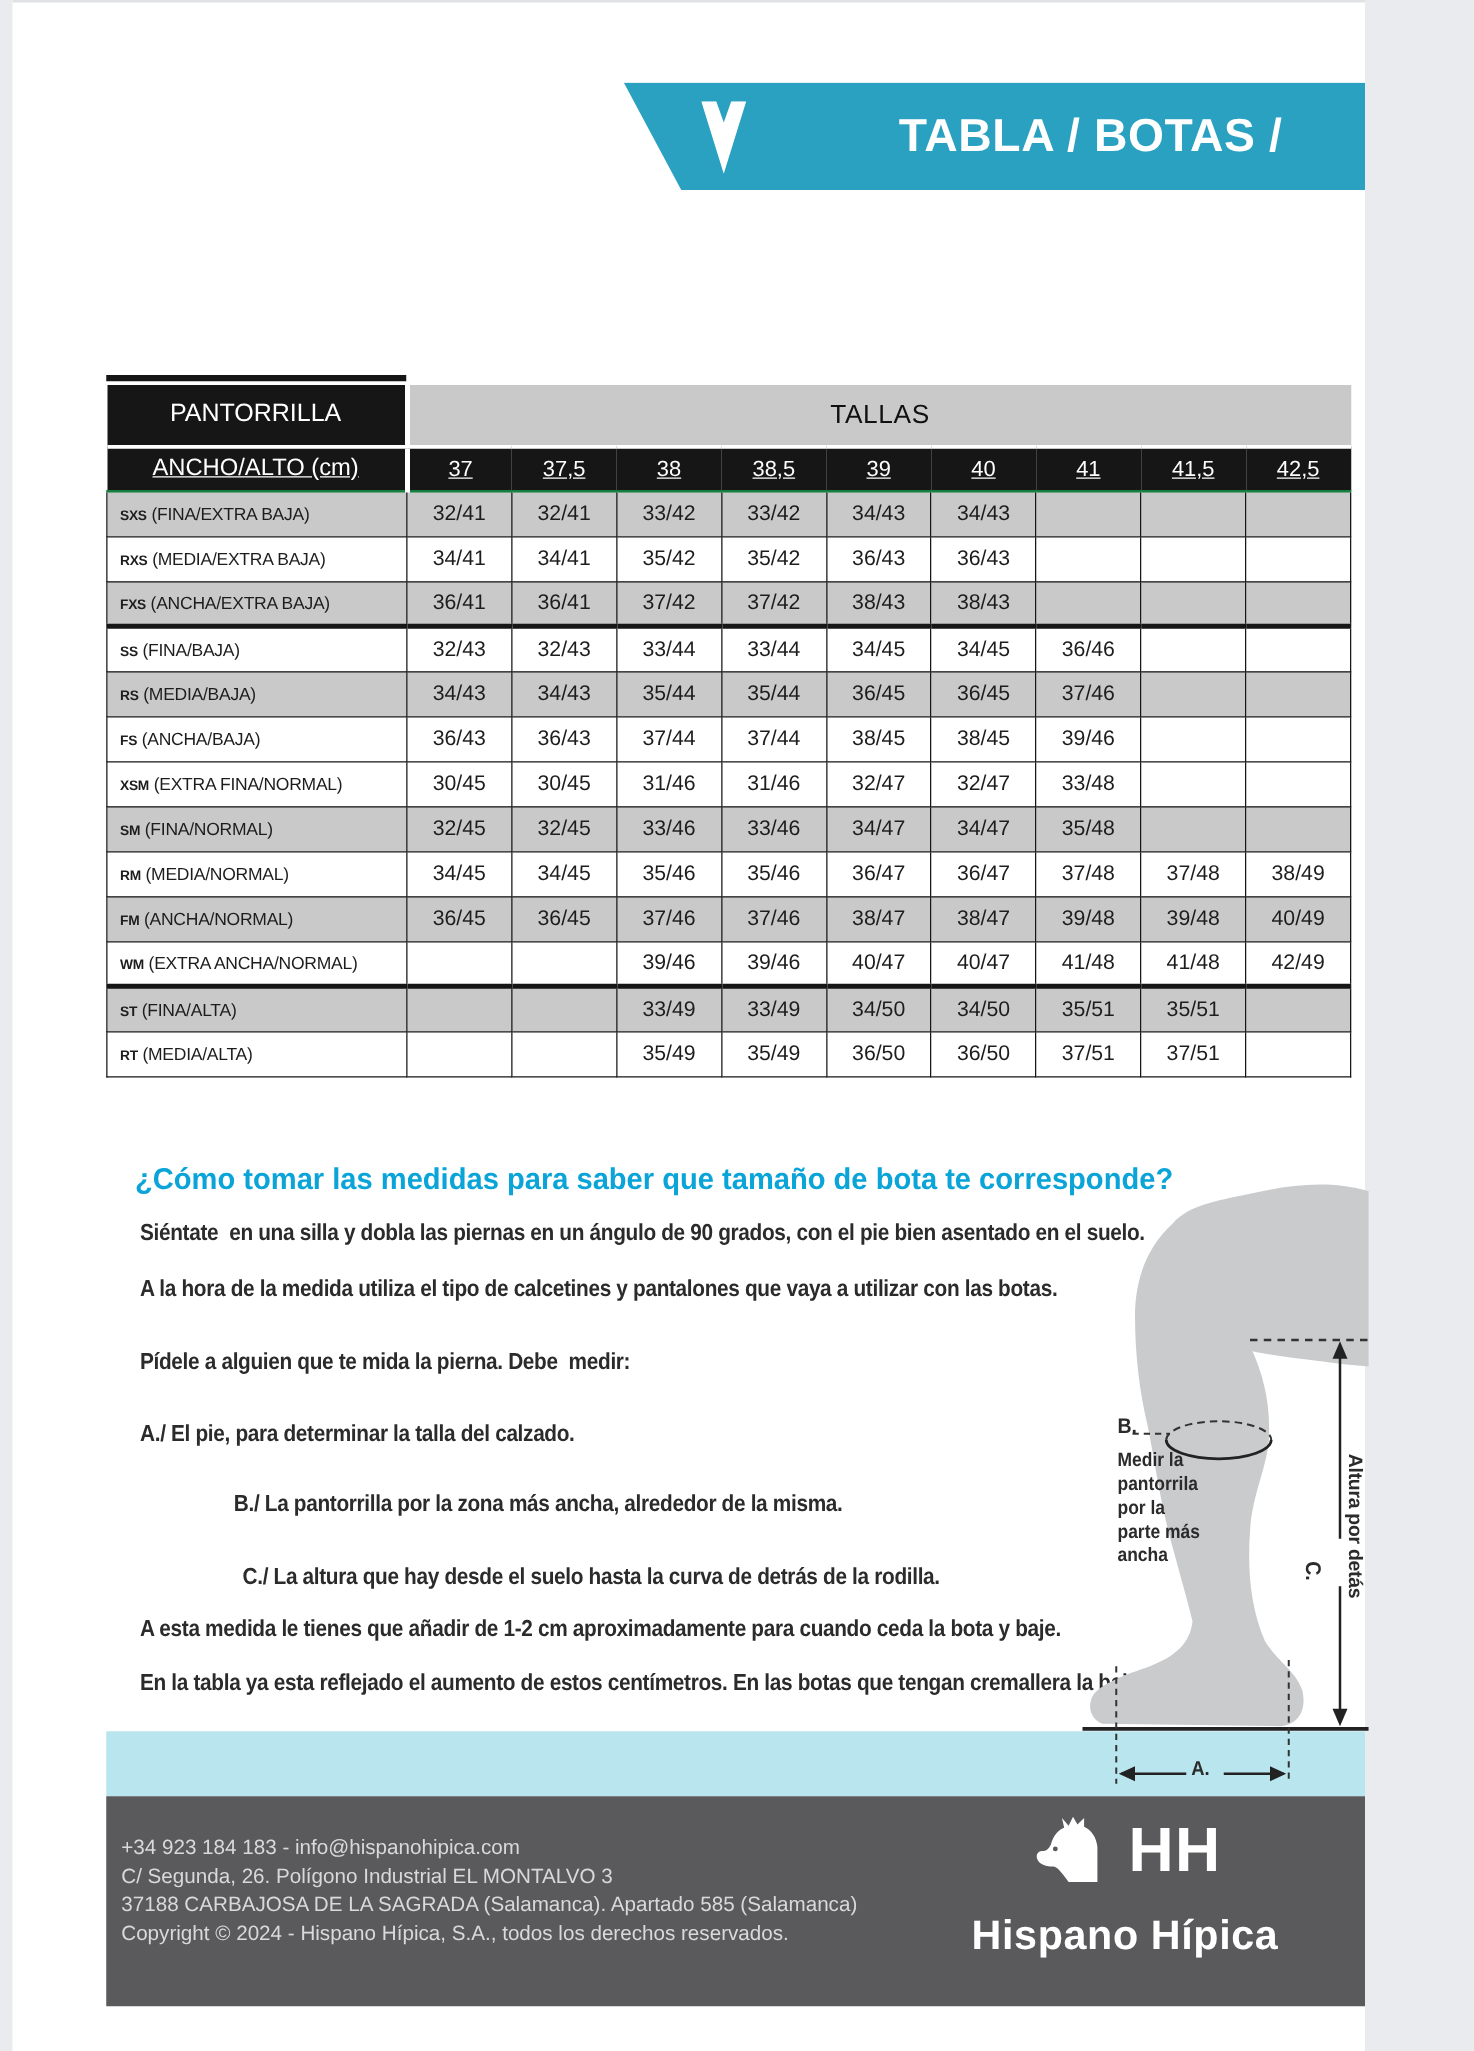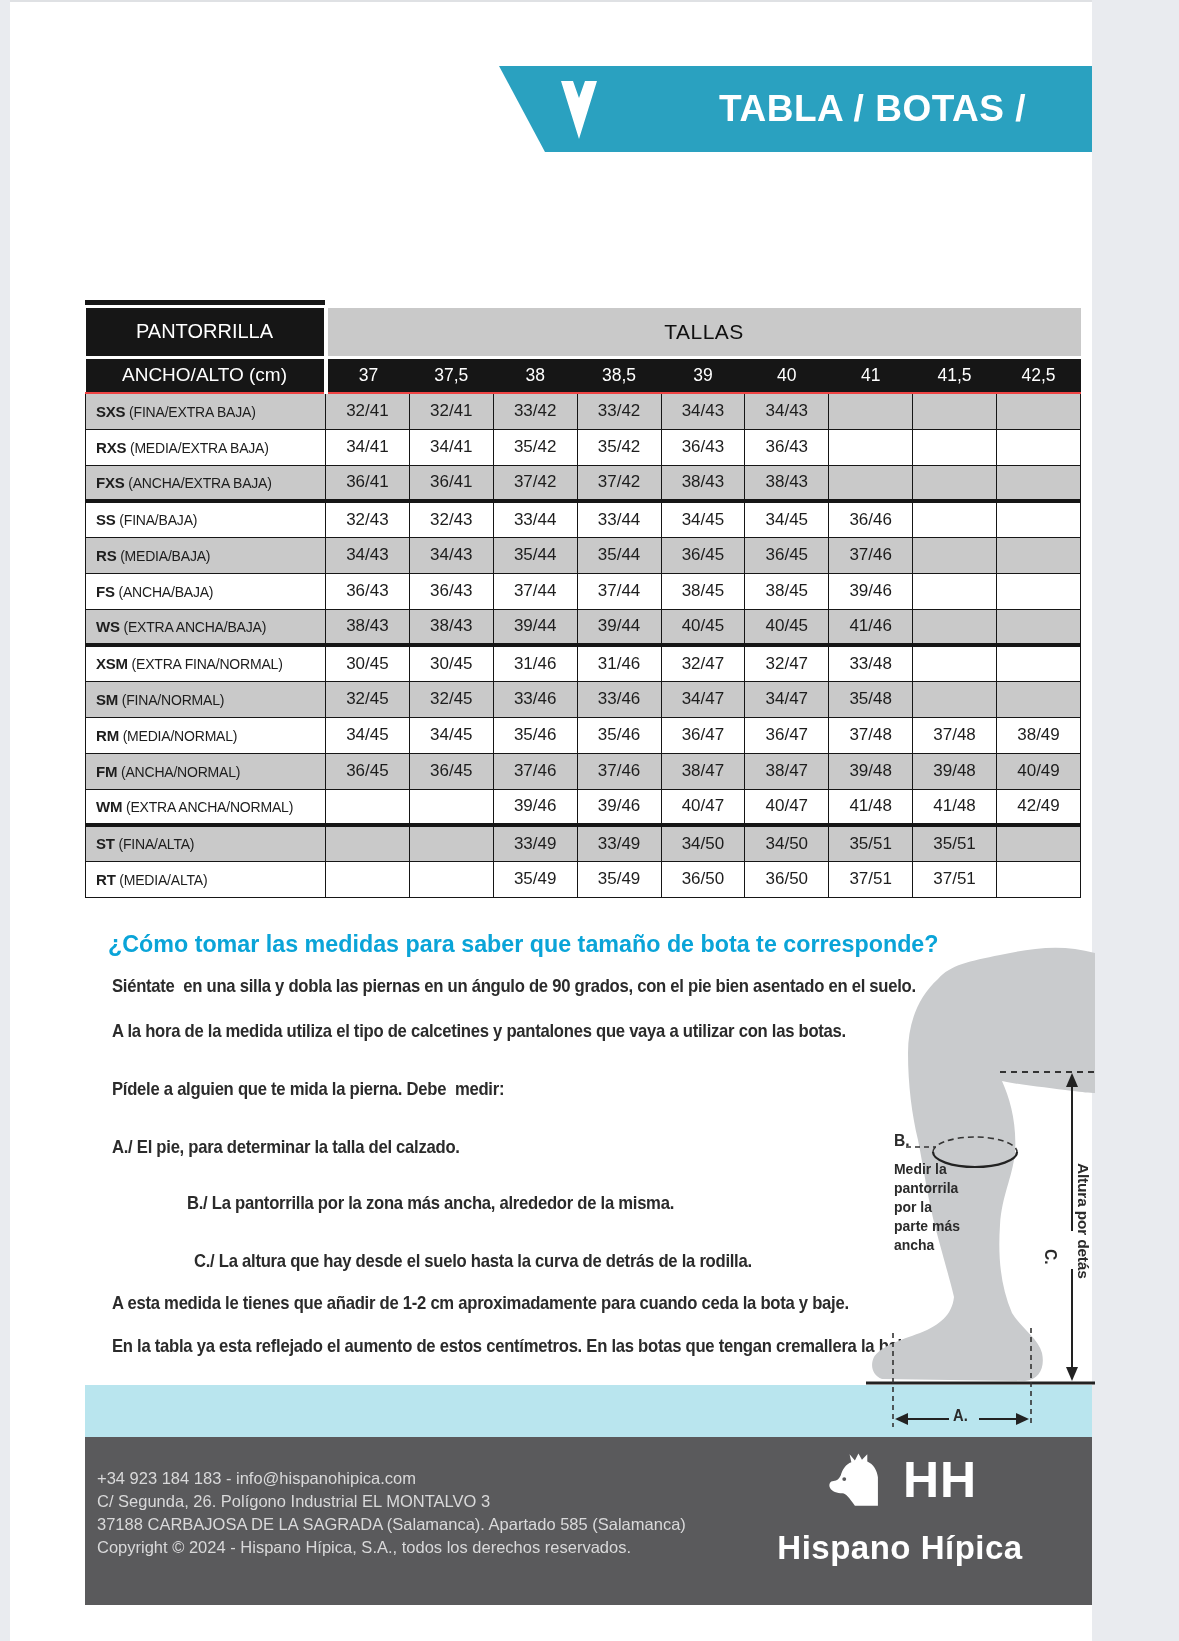--- a/index.html
+++ b/index.html
@@ -24,26 +24,26 @@
     font-weight:bold;font-size:26px;line-height:29px;letter-spacing:.2px;}
 
   
   .top-bar{position:absolute;left:85px;top:300px;width:240px;height:5px;background:var(--ink);}
   table.sizes{position:absolute;left:85px;top:308px;width:996px;border-collapse:collapse;table-layout:fixed;}
   table.sizes td{vertical-align:middle;}
   thead td{background:var(--ink);color:#fff;text-align:center;}
   td.corner{width:240px;border-right:4px solid #fff;font-size:20px;}
   tr.hrow1 td{height:49px;border-bottom:3px solid #fff;}
   tr.hrow1 td.tallas{background:var(--row-gray);color:#101010;font-weight:normal;font-size:21px;letter-spacing:.5px;}
-  tr.hrow2 td{height:36px;font-size:17.5px;border-bottom:2px solid #ef4444;}
+  tr.hrow2 td{height:36px;font-size:17.5px;border-bottom:2px solid #15803d;text-decoration:underline;}
   tr.hrow2 td.corner{font-size:19px;}
   tbody tr{height:36px;}
   tbody td{border:1px solid var(--ink);font-size:17px;color:#1d1d1d;text-align:center;}
   tbody td.row-label{text-align:left;padding-left:10px;font-size:14px;letter-spacing:-.2px;white-space:nowrap;}
-  tbody td.row-label b{font-size:15px;}
+  tbody td.row-label b{font-size:11px;}
   tbody tr.shaded td{background:var(--row-gray);}
   tbody tr.group-end td{border-bottom:4px solid var(--ink);}
 
   
   .howto-heading{position:absolute;left:108px;top:930px;color:var(--heading);font-weight:bold;font-size:24px;
     transform:scaleX(.97);transform-origin:left;}
   .para{position:absolute;left:112px;color:#2b2b2b;font-weight:bold;font-size:18.5px;letter-spacing:-.3px;
     transform:scaleX(.9);transform-origin:left;white-space:pre-wrap;}
   .para.ind-1{left:187px;}
   .para.ind-2{left:194px;}
@@ -168,32 +168,20 @@
         </tr>
         <tr>
           <td class="row-label"><b>FS</b> (ANCHA/BAJA)</td>
           <td>36/43</td>
           <td>36/43</td>
           <td>37/44</td>
           <td>37/44</td>
           <td>38/45</td>
           <td>38/45</td>
           <td>39/46</td>
-          <td></td>
-          <td></td>
-        </tr>
-        <tr class="shaded group-end">
-          <td class="row-label"><b>WS</b> (EXTRA ANCHA/BAJA)</td>
-          <td>38/43</td>
-          <td>38/43</td>
-          <td>39/44</td>
-          <td>39/44</td>
-          <td>40/45</td>
-          <td>40/45</td>
-          <td>41/46</td>
           <td></td>
           <td></td>
         </tr>
         <tr>
           <td class="row-label"><b>XSM</b> (EXTRA FINA/NORMAL)</td>
           <td>30/45</td>
           <td>30/45</td>
           <td>31/46</td>
           <td>31/46</td>
           <td>32/47</td>

